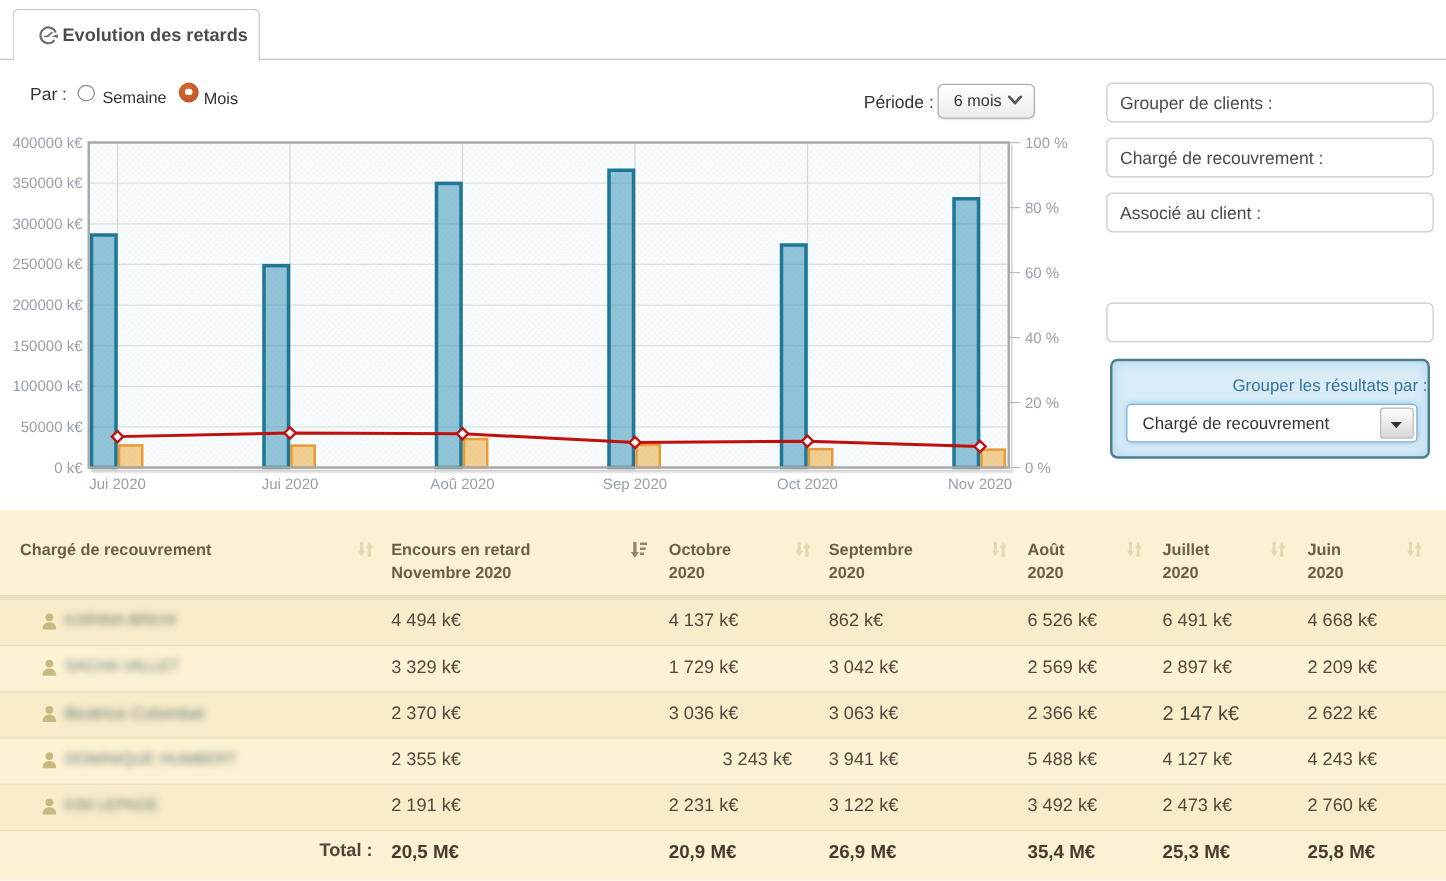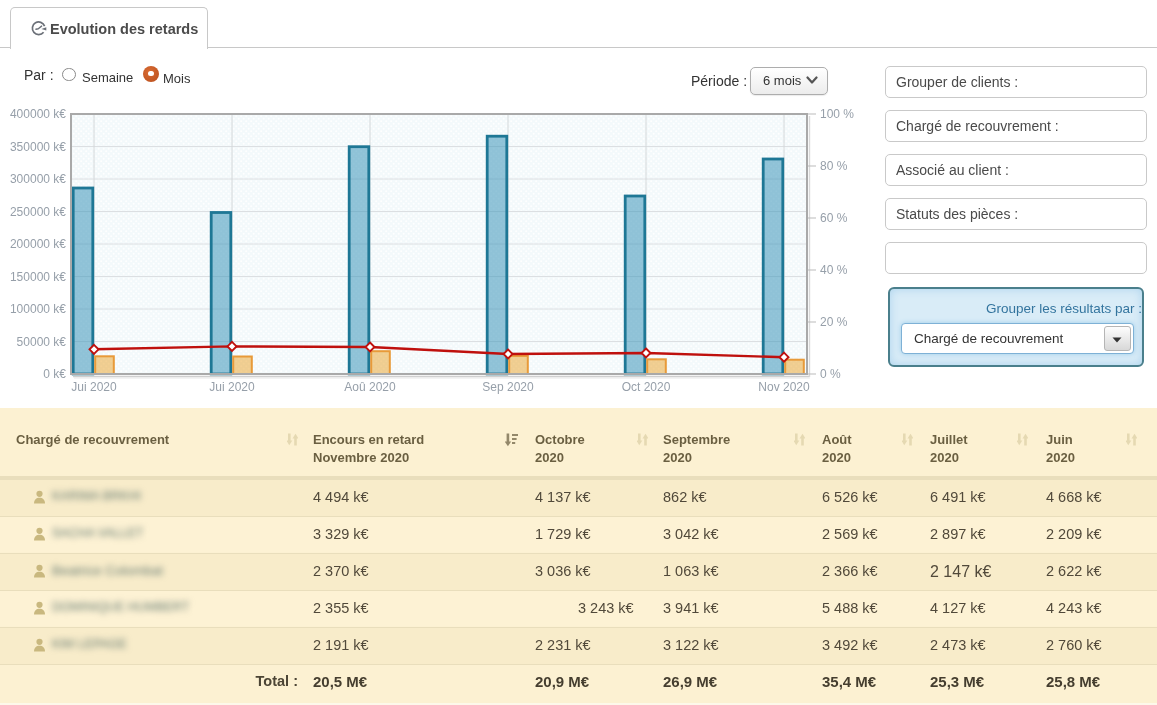--- a/index.html
+++ b/index.html
@@ -141,23 +141,20 @@
   </svg>
 
   <div class="abs" style="left:885px;top:66px;width:260px;height:30px;border:1px solid #c9c9c9;border-radius:5px;background:#fff;">
       <span style="position:absolute;left:10px;top:7px;font-size:14px;color:#4a4a4a;">Grouper de clients :</span>
     </div>
   <div class="abs" style="left:885px;top:110px;width:260px;height:30px;border:1px solid #c9c9c9;border-radius:5px;background:#fff;">
       <span style="position:absolute;left:10px;top:7px;font-size:14px;color:#4a4a4a;">Chargé de recouvrement :</span>
     </div>
   <div class="abs" style="left:885px;top:154px;width:260px;height:30px;border:1px solid #c9c9c9;border-radius:5px;background:#fff;">
       <span style="position:absolute;left:10px;top:7px;font-size:14px;color:#4a4a4a;">Associé au client :</span>
-    </div>
-  <div class="abs" style="left:885px;top:198px;width:260px;height:30px;border:1px solid #c9c9c9;border-radius:5px;background:#fff;">
-      <span style="position:absolute;left:10px;top:7px;font-size:14px;color:#4a4a4a;">Statuts des pièces :</span>
     </div>
   <div class="abs" style="left:885px;top:242px;width:260px;height:30px;border:1px solid #c9c9c9;border-radius:5px;background:#fff;">
       <span style="position:absolute;left:10px;top:7px;font-size:14px;color:#4a4a4a;margin-top:37px;">Type de pièce :</span>
     </div>
 
   <div class="abs" style="left:888px;top:287px;width:252px;height:76px;border:2px solid #4a7f8c;border-radius:6px;background:#d9ecf7;box-shadow:inset 0 0 10px #aed4ee;">
     <div style="position:absolute;left:0;top:12px;width:100%;text-align:right;font-size:13.5px;color:#33749e;">Grouper les résultats par :</div>
     <div style="position:absolute;left:11px;top:34px;width:231px;height:29px;background:#fff;border:1px solid #7eb1d6;border-radius:4px;box-shadow:0 0 5px #9ecdea;">
       <span style="position:absolute;left:12px;top:7px;font-size:13.5px;color:#333;">Chargé de recouvrement</span>
       <span style="position:absolute;right:2px;top:2px;width:27px;height:25px;background:linear-gradient(#fdfdfd,#d8d8d8);border:1px solid #b5b5b5;border-radius:3px;box-sizing:border-box;"></span>
@@ -270,21 +267,21 @@
   <div style="position:absolute;left:0;top:144.9px;width:1157px;height:36.7px;background:#f8ecca;border-top:1.5px solid #e9debc;box-sizing:border-box;"></div>
   <svg style="position:absolute;left:33px;top:156.2px;" width="13" height="14" viewBox="0 0 13 14">
         <g fill="#c9b87f">
           <circle cx="6.5" cy="3.8" r="3.1"></circle>
           <path d="M1 13.5 C1 9.6 3.4 7.8 6.5 7.8 C9.6 7.8 12 9.6 12 13.5 Z"></path>
         </g>
       </svg>
   <div style="position:absolute;left:52px;top:155.2px;font-size:13.5px;color:#657a72;filter:blur(3px);">Beatrice Colombat</div>
   <div style="position:absolute;left:313px;top:155.2px;font-size:14.5px;color:#51493a;">2 370 k€</div>
   <div style="position:absolute;left:535px;top:155.2px;font-size:14.5px;color:#51493a;">3 036 k€</div>
-  <div style="position:absolute;left:663px;top:155.2px;font-size:14.5px;color:#51493a;">1 063 k€</div>
+  <div style="position:absolute;left:663px;top:155.2px;font-size:14.5px;color:#51493a;">3 063 k€</div>
   <div style="position:absolute;left:822px;top:155.2px;font-size:14.5px;color:#51493a;">2 366 k€</div>
   <div style="position:absolute;left:930px;top:155.2px;font-size:16px;color:#51493a;">2 147 k€</div>
   <div style="position:absolute;left:1046px;top:155.2px;font-size:14.5px;color:#51493a;">2 622 k€</div>
   <div style="position:absolute;left:0;top:181.7px;width:1157px;height:36.7px;background:#fdf2d4;border-top:1.5px solid #e9debc;box-sizing:border-box;"></div>
   <svg style="position:absolute;left:33px;top:193.0px;" width="13" height="14" viewBox="0 0 13 14">
         <g fill="#c9b87f">
           <circle cx="6.5" cy="3.8" r="3.1"></circle>
           <path d="M1 13.5 C1 9.6 3.4 7.8 6.5 7.8 C9.6 7.8 12 9.6 12 13.5 Z"></path>
         </g>
       </svg>

